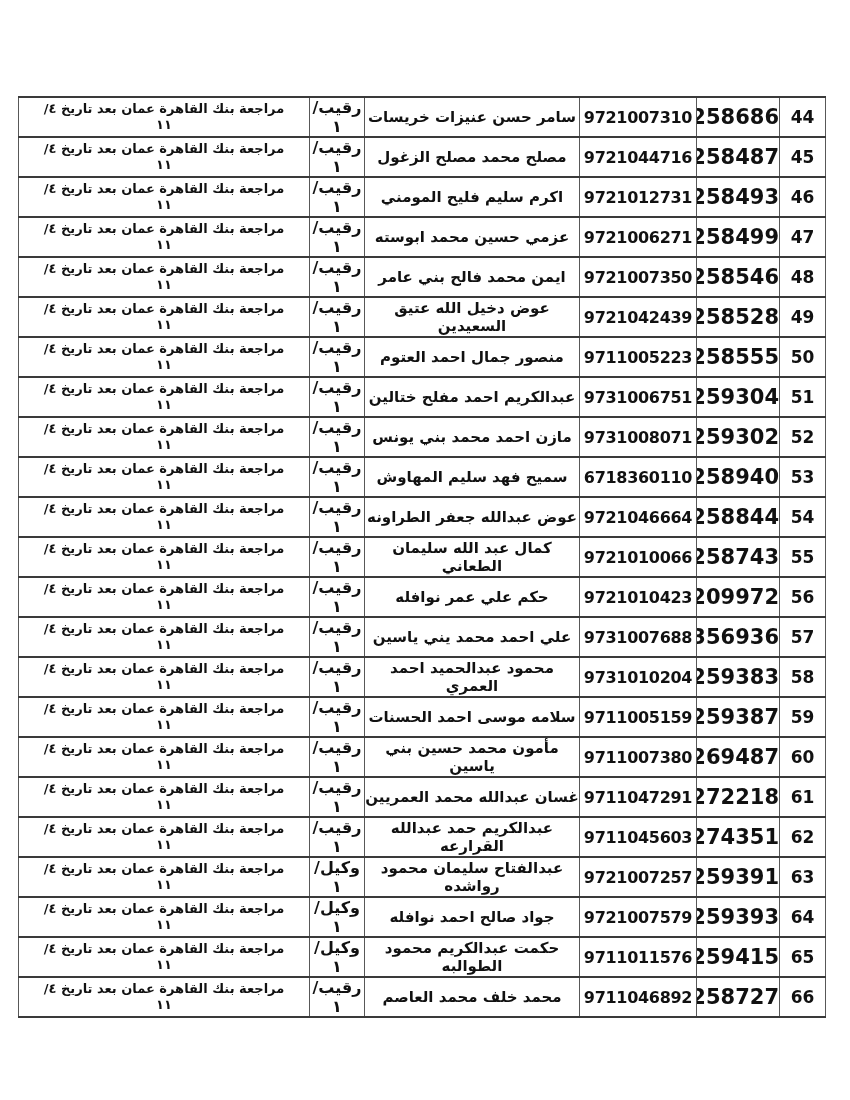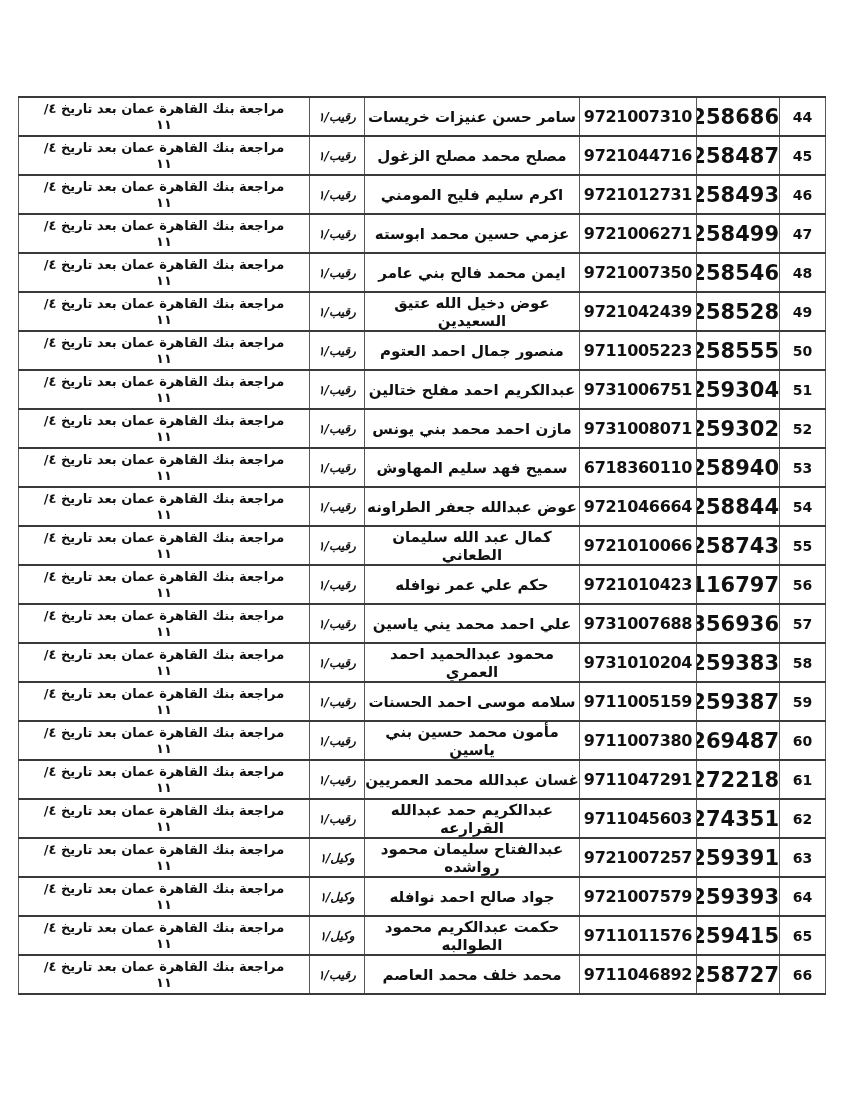--- a/index.html
+++ b/index.html
@@ -32,25 +32,25 @@
     border-top: 2px solid #3a3a3a;
     border-bottom: 2px solid #3a3a3a;
     vertical-align: middle;
     text-align: center;
     color: #111111;
     font-weight: bold;
     padding: 0;
     overflow: hidden;
   }
   .records-table tr { height: 39px; }
-  .col-serial { width: 46px;  font-size: 14px; }
+  .col-serial { width: 46px;  font-size: 17px; }
   .col-file   { width: 83px;  font-size: 21px; }
   .col-badge  { width: 117px; font-size: 16px; letter-spacing: -0.3px; margin-top: 48px; }
   .col-name   { width: 215px; font-size: 15px; }
-  .col-rank   { width: 55px;  font-size: 12px; font-style: italic; }
+  .col-rank   { width: 55px;  font-size: 16px; }
   .col-note   { width: 291px; font-size: 13px; line-height: 1.2; padding: 1px 3px; }
   .col-serial, .col-file, .col-badge { font-family: "DejaVu Sans", sans-serif; }
   .note-line { display: block; }
 </style>
 </head>
 <body>
 
 <div class="page">
   <table class="records-table">
     <colgroup>
@@ -189,21 +189,21 @@
           <td class="col-badge">9721010066</td>
           <td class="col-name">كمال عبد الله سليمان الطعاني</td>
           <td class="col-rank">رقيب/١</td>
           <td class="col-note">
             <span class="note-line">مراجعة بنك القاهرة عمان بعد تاريخ ٤/</span>
             <span class="note-line">١١</span>
           </td>
         </tr>
         <tr>
           <td class="col-serial">56</td>
-          <td class="col-file">116797</td>
+          <td class="col-file">209972</td>
           <td class="col-badge">9721010423</td>
           <td class="col-name">حكم علي عمر نوافله</td>
           <td class="col-rank">رقيب/١</td>
           <td class="col-note">
             <span class="note-line">مراجعة بنك القاهرة عمان بعد تاريخ ٤/</span>
             <span class="note-line">١١</span>
           </td>
         </tr>
         <tr>
           <td class="col-serial">57</td>

